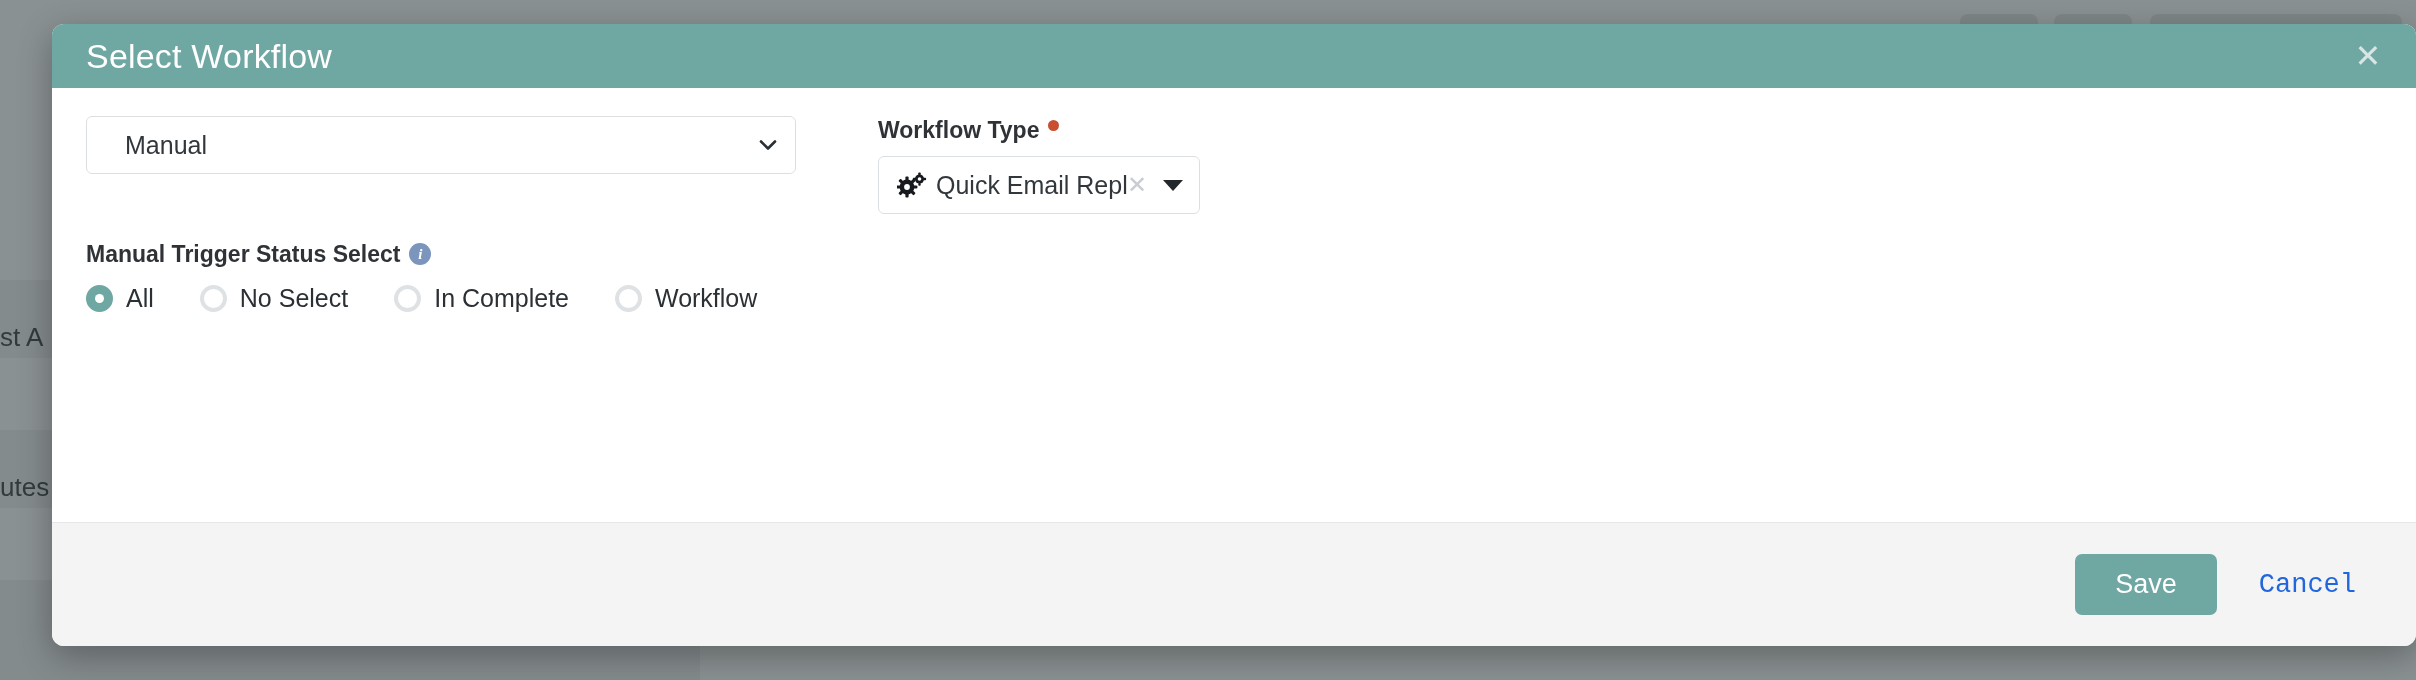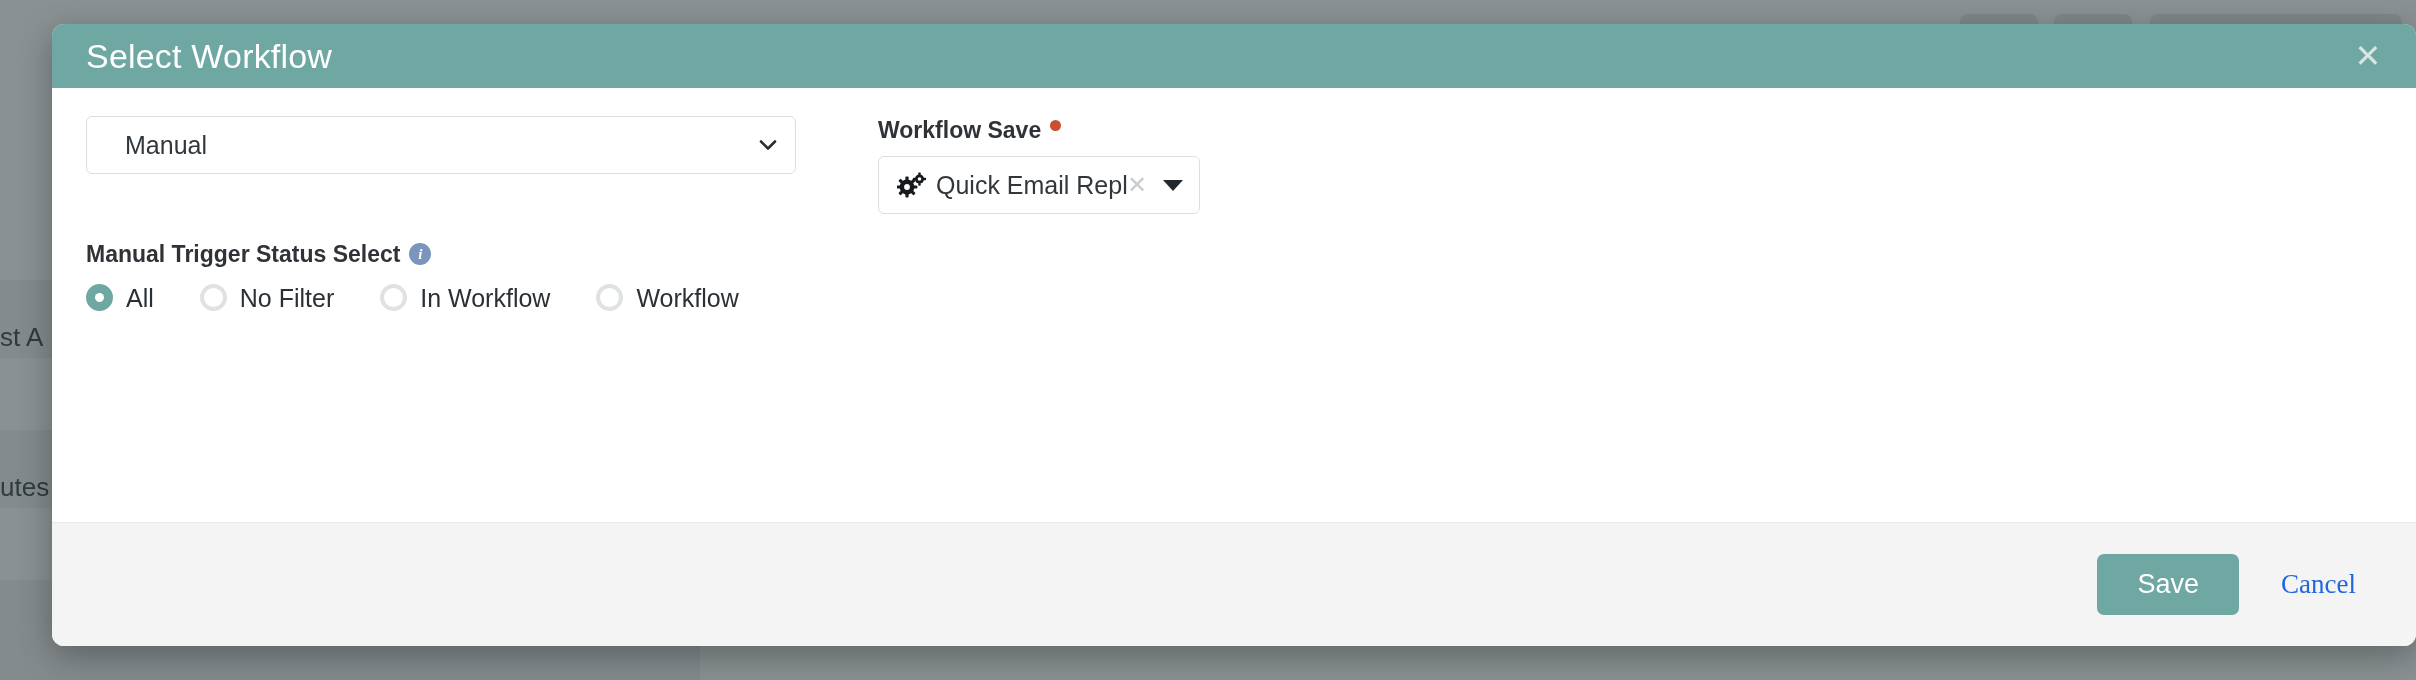--- a/index.html
+++ b/index.html
@@ -214,20 +214,21 @@
   }
 
   .radio-block { margin-top: 26px; }
   .radio-row {
     display: flex;
     align-items: center;
     margin-top: 16px;
   }
   .radio-item {
     display: flex;
+    align-items: center;
     gap: 13px;
     margin-right: 46px;
     cursor: pointer;
   }
   .radio-mark {
     width: 27px; height: 27px;
     border-radius: 50%;
     box-sizing: border-box;
     border: 4px solid #dfe2e4;
     background: #ffffff;
@@ -274,21 +275,21 @@
     cursor: pointer;
     font-family: "Liberation Sans", sans-serif;
   }
   .btn-cancel {
     background: none;
     border: none;
     color: #2266dd;
     font-size: 27px;
     cursor: pointer;
     padding: 0 4px;
-    font-family: Liberation Serif, serif;
+    font-family: Liberation Mono, monospace;
   }
 </style>
 </head>
 <body>
 
 <div class="page-root">
   <div class="bg-band a"></div>
   <div class="bg-band b"></div>
   <div class="bg-band c"></div>
 
@@ -321,21 +322,21 @@
           <span class="chevron">
             <svg width="22" height="22" viewBox="0 0 22 22" aria-hidden="true">
               <path d="M4 7.5 L11 14.5 L18 7.5" fill="none" stroke="#2a2f34" stroke-width="2.6" stroke-linecap="round" stroke-linejoin="round"></path>
             </svg>
           </span>
         </div>
       </div>
 
       <div class="field right">
         <div class="field-label">
-          <span>Workflow Save</span>
+          <span>Workflow Type</span>
           <span class="req-dot"></span>
         </div>
         <div class="select-box type">
           <span class="cogs-icon">
             <svg width="30" height="26" viewBox="0 0 30 26" aria-hidden="true">
               <g fill="#16191d">
                 <circle cx="10" cy="15" r="7.4"></circle>
                 <circle cx="10" cy="15" r="2.9" fill="#ffffff"></circle>
                 <rect x="8.4" y="4.6" width="3.2" height="4.2" rx="1"></rect>
                 <rect x="8.4" y="21.2" width="3.2" height="4.2" rx="1"></rect>
@@ -368,25 +369,25 @@
         <span class="info-icon">i</span>
       </div>
 
       <div class="radio-row">
         <label class="radio-item">
           <span class="radio-mark checked"></span>
           <span class="radio-label">All</span>
         </label>
         <label class="radio-item">
           <span class="radio-mark"></span>
-          <span class="radio-label">No Filter</span>
+          <span class="radio-label">No Select</span>
         </label>
         <label class="radio-item">
           <span class="radio-mark"></span>
-          <span class="radio-label">In Workflow</span>
+          <span class="radio-label">In Complete</span>
         </label>
         <label class="radio-item">
           <span class="radio-mark"></span>
           <span class="radio-label">Workflow</span>
         </label>
       </div>
     </div>
 
   </div>
 

